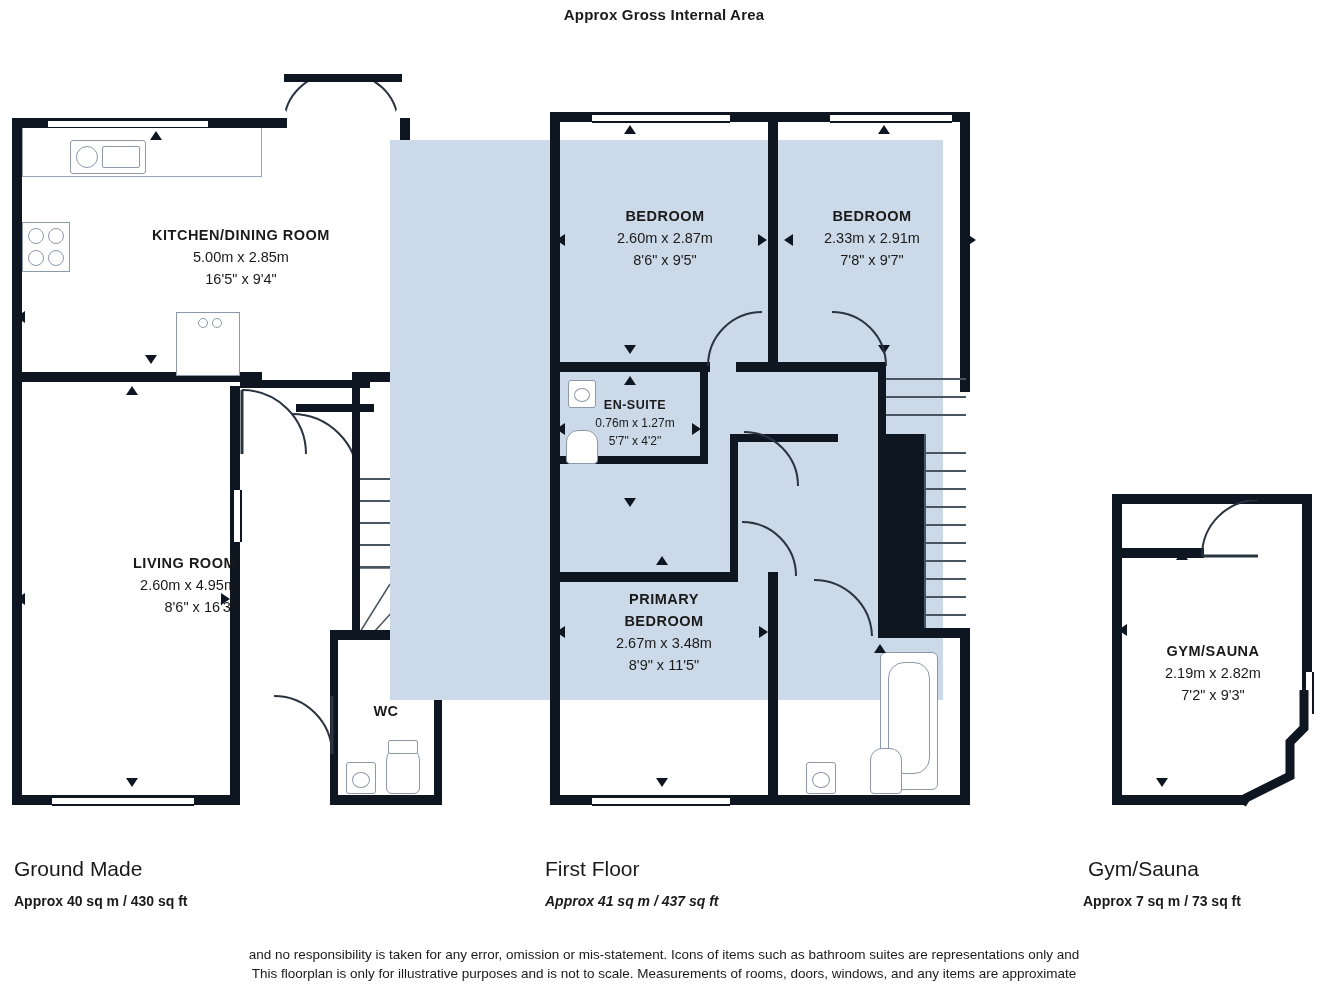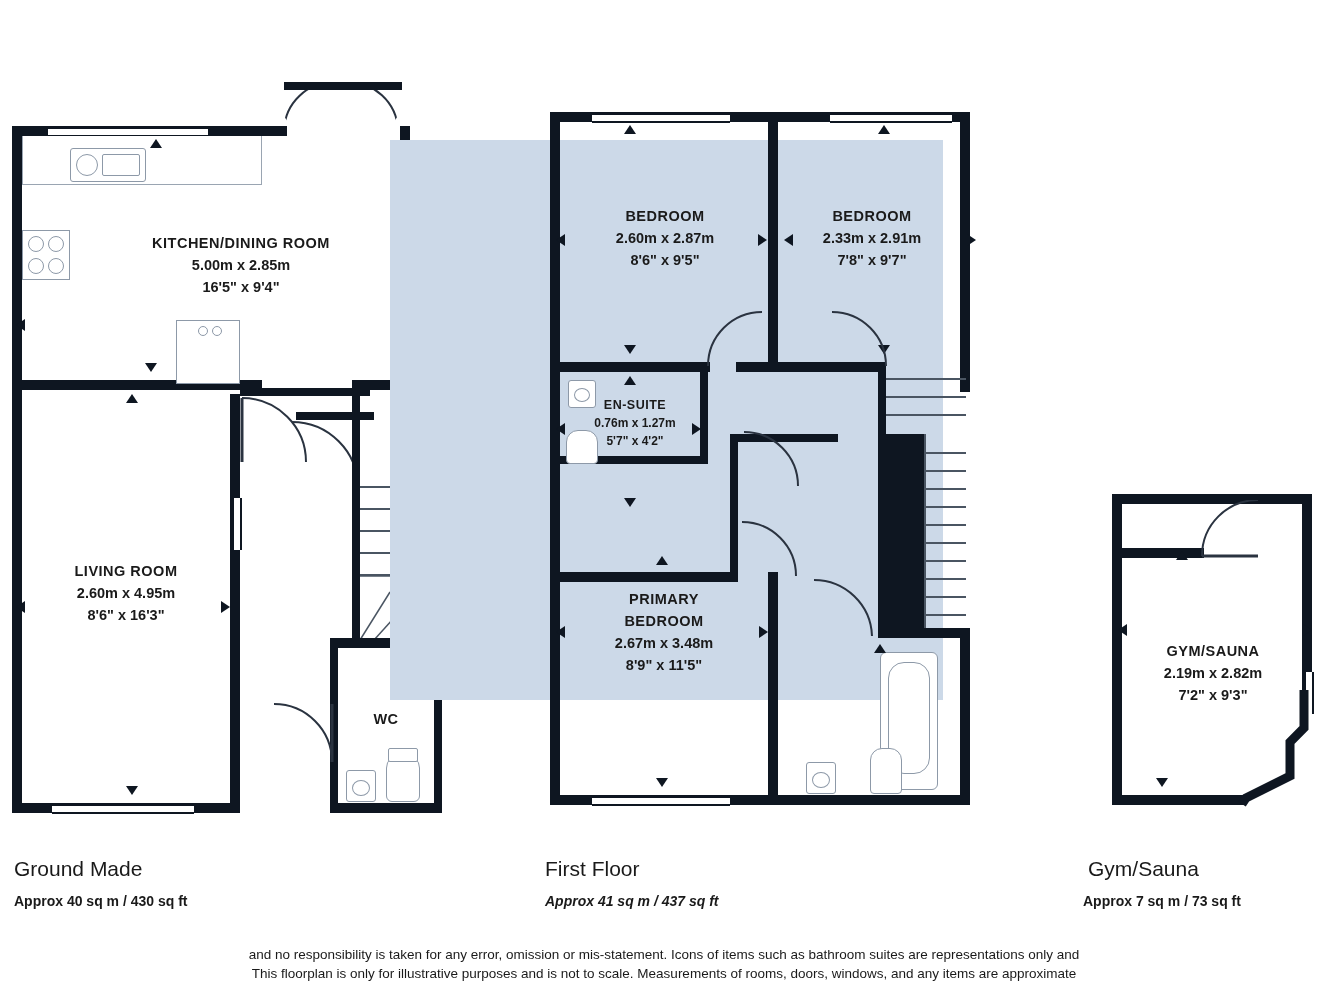--- a/index.html
+++ b/index.html
@@ -61,21 +61,21 @@
     text-align: center;
     font-size: 14.5px;
     line-height: 22px;
     white-space: nowrap;
   }
   .label .rname {
     font-weight: bold;
     letter-spacing: 0.5px;
   }
   .label .dim {
-    font-weight: bold;
+    font-weight: normal;
   }
   .label.small { font-size: 12px; line-height: 18px; }
   .label.small .rname { font-size: 12.5px; }
 
   .arrow {
     position: absolute;
     width: 0; height: 0;
   }
   .ar-l { border-top: 6px solid transparent; border-bottom: 6px solid transparent; border-right: 9px solid #0e1621; }
   .ar-r { border-top: 6px solid transparent; border-bottom: 6px solid transparent; border-left: 9px solid #0e1621; }
@@ -134,41 +134,42 @@
     position: absolute;
     font-family: "Liberation Serif", serif;
     color: #e7eaee;
     letter-spacing: 6px;
   }
 </style>
 </head>
 <body>
 
 <div class="header">
+  <div>Approx Gross Internal Area</div>
 </div>
 
 <div class="watermark">
   <svg width="520" height="270" viewBox="0 0 520 270">
     <path d="M60 110 C 120 30, 260 20, 360 60 C 400 76, 430 90, 470 96" fill="none" stroke="#e9ecf0" stroke-width="7"></path>
     <path d="M250 88 l22 -26 l22 26 z" fill="#e9ecf0"></path>
     <rect x="258" y="88" width="28" height="20" fill="#e9ecf0"></rect>
     <path d="M300 92 l20 -22 l20 22 z" fill="#e9ecf0"></path>
     <rect x="306" y="92" width="26" height="16" fill="#e9ecf0"></rect>
     <path d="M348 96 l18 -20 l18 20 z" fill="#e9ecf0"></path>
     <rect x="354" y="96" width="24" height="14" fill="#e9ecf0"></rect>
     <circle cx="400" cy="104" r="9" fill="#e9ecf0"></circle>
     <circle cx="420" cy="106" r="8" fill="#e9ecf0"></circle>
     <circle cx="440" cy="107" r="7" fill="#e9ecf0"></circle>
     <circle cx="458" cy="108" r="6" fill="#e9ecf0"></circle>
   </svg>
   <div class="wm-text" style="left:40px; top:110px; font-size:105px; font-weight:bold;">JUDGE</div>
   <div class="wm-text" style="left:48px; top:215px; font-size:32px;">ESTATE AGENTS</div>
 </div>
 
-<div class="plan" style="left:0px; top:8px; width:460px; height:830px;">
+<div class="plan" style="left:0px; top:0px; width:460px; height:830px;">
 
   <div class="wall" style="left:12px; top:118px; width:275px; height:10px;"></div>
   <div class="win" style="left:48px; top:119px; width:160px; height:6px;"></div>
   <div class="wall" style="left:12px; top:118px; width:10px; height:262px;"></div>
   <div class="wall" style="left:400px; top:118px; width:10px; height:262px;"></div>
   <div class="wall" style="left:12px; top:372px; width:250px; height:10px;"></div>
   <div class="wall" style="left:352px; top:372px; width:58px; height:10px;"></div>
 
   <svg class="door-arc" style="left:282px; top:72px; width:56px; height:52px; border:none;">
     <path d="M2 50 A 50 50 0 0 1 52 2" fill="none" stroke="#2a3340" stroke-width="2"></path>
@@ -201,21 +202,21 @@
   <div class="arrow ar-l" style="left:16px; top:311px;"></div>
   <div class="arrow ar-r" style="left:427px; top:311px;"></div>
 
   <div class="wall" style="left:12px; top:380px; width:10px; height:425px;"></div>
   <div class="wall" style="left:230px; top:386px; width:10px; height:419px;"></div>
   <div class="wall" style="left:12px; top:795px; width:228px; height:10px;"></div>
   <div class="win" style="left:52px; top:796px; width:142px; height:6px;"></div>
   <div class="winv" style="left:232px; top:490px; width:6px; height:52px;"></div>
   <div class="wall" style="left:240px; top:380px; width:130px; height:8px;"></div>
 
-  <div class="label" style="left:16px; top:552px; width:220px;">
+  <div class="label" style="left:16px; top:552px; width:220px;text-align:right;">
     <div class="rname">LIVING ROOM</div>
     <div class="dim">2.60m x 4.95m</div>
     <div class="dim">8'6" x 16'3"</div>
   </div>
   <div class="arrow ar-l" style="left:16px; top:593px;"></div>
   <div class="arrow ar-r" style="left:221px; top:593px;"></div>
   <div class="arrow ar-u" style="left:126px; top:386px;"></div>
   <div class="arrow ar-d" style="left:126px; top:778px;"></div>
 
   <svg style="position:absolute; left:240px; top:388px; width:70px; height:72px;">

